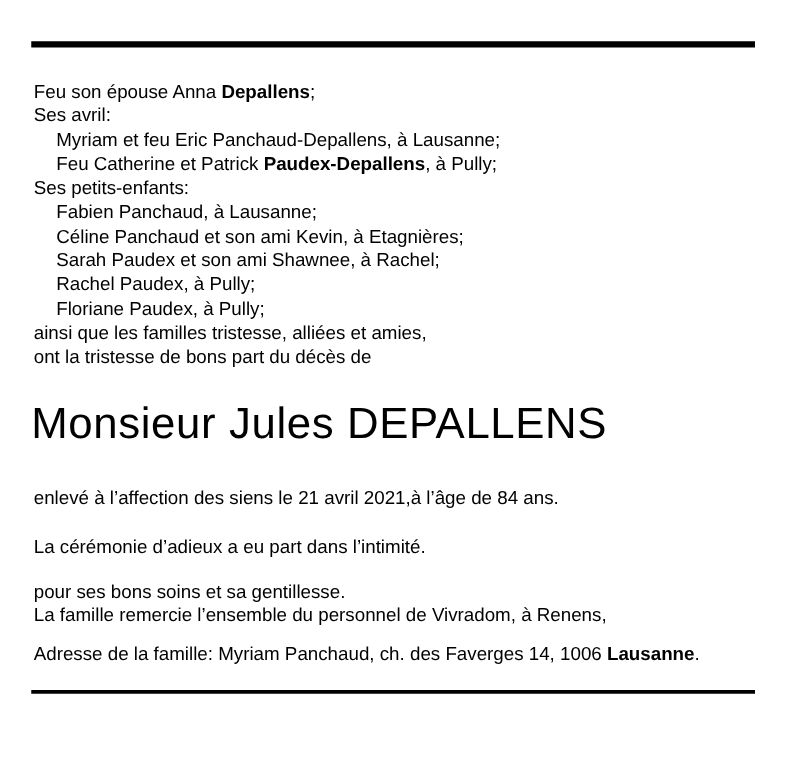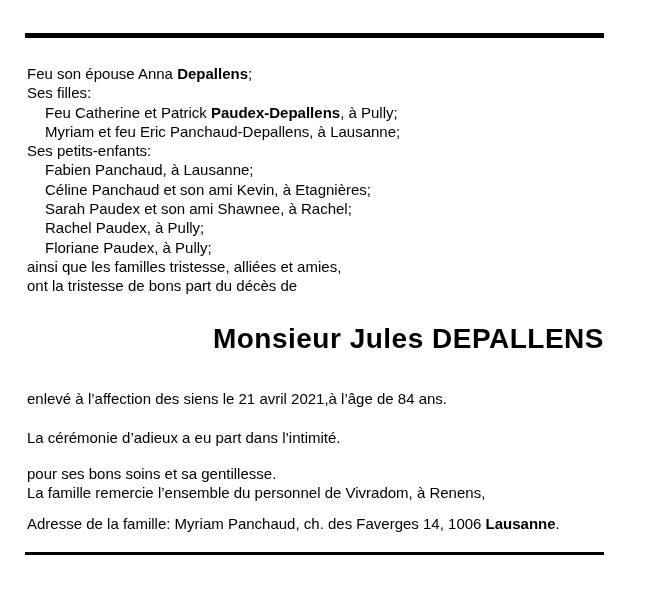--- a/index.html
+++ b/index.html
@@ -35,42 +35,42 @@
   .family-list { top: 64px; }
   .line { }
   .line.indent { padding-left: 18px; }
   .bold { font-weight: bold; }
 
   .headline {
     position: absolute;
     left: 25px;
     top: 322px;
     width: 579px;
-    text-align: right;
-    font-size: 28px;
+    text-align: left;
+    font-size: 35px;
     line-height: 34px;
-    font-weight: bold;
+    font-weight: normal;
     letter-spacing: 0.5px;
   }
   .p-death   { top: 389px; text-align: center; }
   .p-ceremony{ top: 428px; }
   .p-thanks  { top: 464px; }
   .p-address { top: 514px; }
 </style>
 </head>
 <body>
 
 <div class="sheet">
   <div class="rule rule-top"></div>
 
   <div class="textblock family-list">
       <div class="line"><span>Feu son épouse Anna </span><span class="bold">Depallens</span><span>;</span></div>
-      <div class="line"><span>Ses filles:</span></div>
+      <div class="line"><span>Ses avril:</span></div>
+      <div class="line indent"><span>Myriam et feu Eric Panchaud-Depallens, à Lausanne;</span></div>
       <div class="line indent"><span>Feu Catherine et Patrick </span><span class="bold">Paudex-Depallens</span><span>, à Pully;</span></div>
-      <div class="line indent"><span>Myriam et feu Eric Panchaud-Depallens, à Lausanne;</span></div>
       <div class="line"><span>Ses petits-enfants:</span></div>
       <div class="line indent"><span>Fabien Panchaud, à Lausanne;</span></div>
       <div class="line indent"><span>Céline Panchaud et son ami Kevin, à Etagnières;</span></div>
       <div class="line indent"><span>Sarah Paudex et son ami Shawnee, à Rachel;</span></div>
       <div class="line indent"><span>Rachel Paudex, à Pully;</span></div>
       <div class="line indent"><span>Floriane Paudex, à Pully;</span></div>
       <div class="line"><span>ainsi que les familles tristesse, alliées et amies,</span></div>
       <div class="line"><span>ont la tristesse de bons part du décès de</span></div>
     </div>
 

